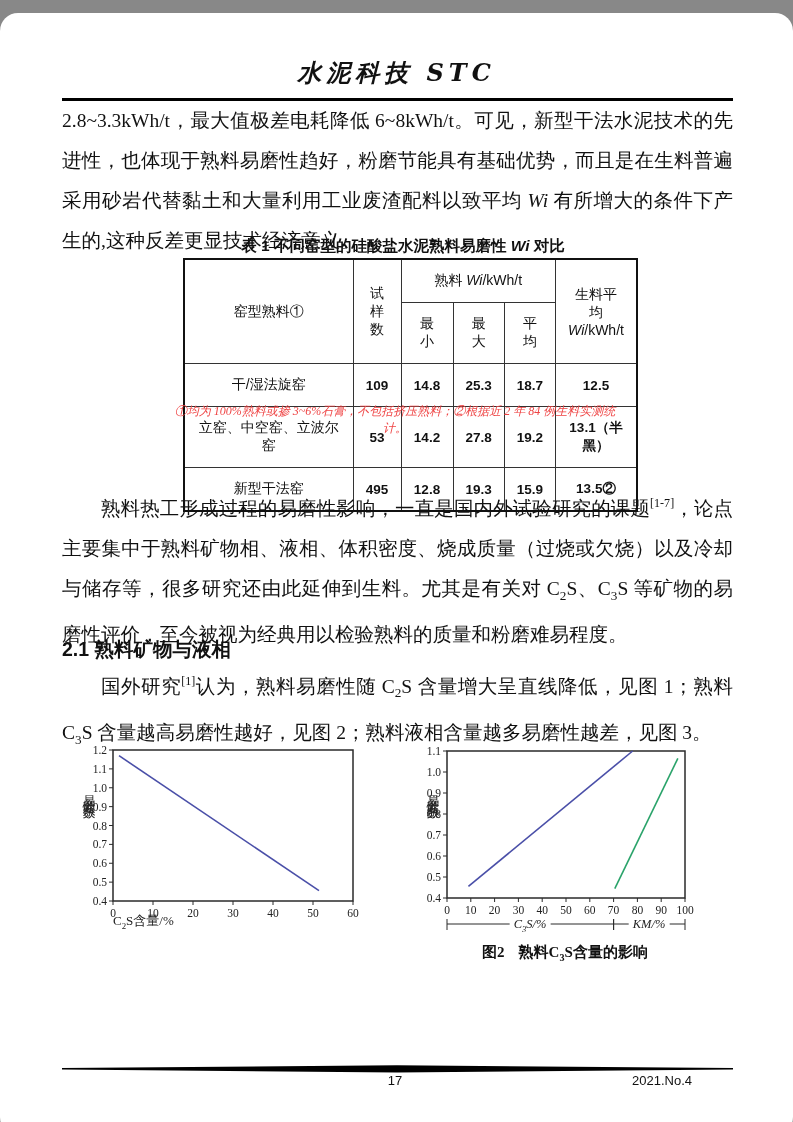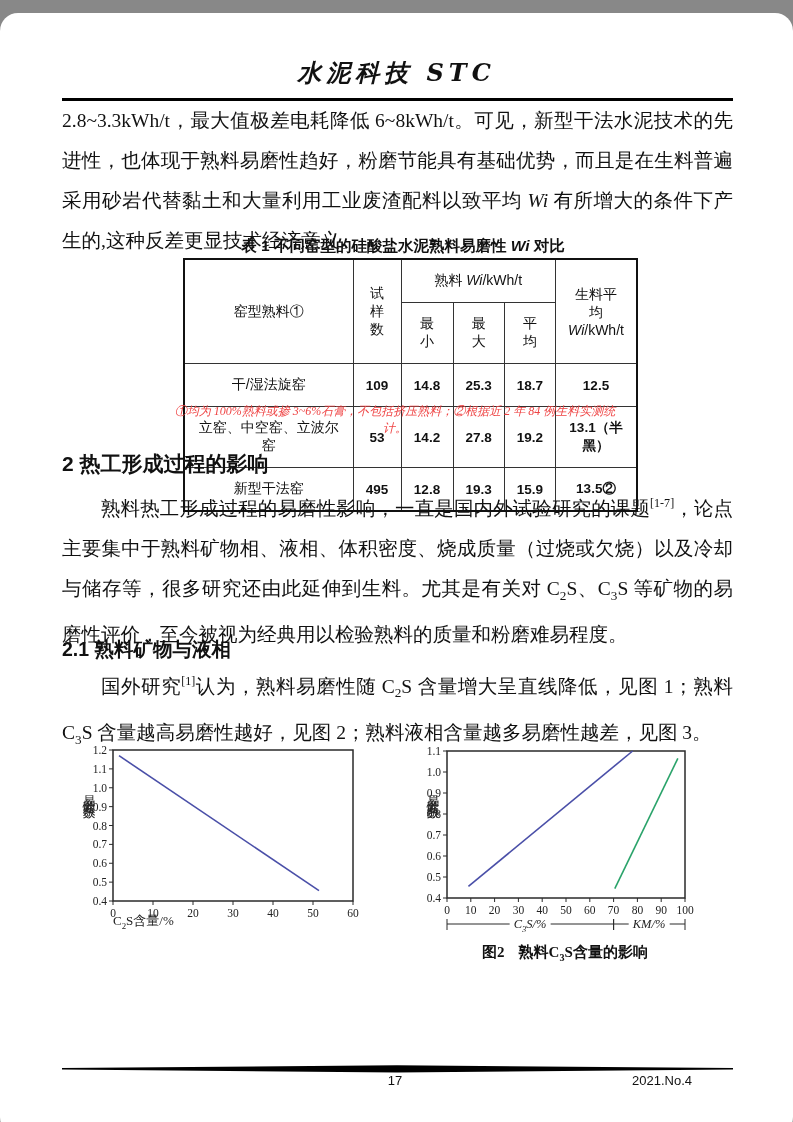--- a/index.html
+++ b/index.html
@@ -90,21 +90,20 @@
       <td class="num">12.8</td>
       <td class="num">19.3</td>
       <td class="num">15.9</td>
       <td class="num">13.5②</td>
     </tr>
   </tbody>
     </table>
 
   <div class="abs footnote">①均为 100%熟料或掺 3~6%石膏，不包括挤压熟料；②根据近 2 年 84 例生料实测统计。</div>
 
-  <div class="abs sec-heading h2">2 热工形成过程的影响</div>
   <p class="abs para indent" style="top:470px;margin:0;"><span>熟料热工形成过程的易磨性影响，一直是国内外试验研究的课题</span><span class="sup">[1-7]</span><span>，论点主要集中于熟料矿物相、液相、体积密度、烧成质量（过烧或欠烧）以及冷却与储存等，很多研究还由此延伸到生料。尤其是有关对 C</span><span class="sub">2</span><span>S、C</span><span class="sub">3</span><span>S 等矿物的易磨性评价，至今被视为经典用以检验熟料的质量和粉磨难易程度。</span></p>
 
   <div class="abs sec-heading h21">2.1 熟料矿物与液相</div>
   <p class="abs para indent" style="top:648px;margin:0;"><span>国外研究</span><span class="sup">[1]</span><span>认为，熟料易磨性随 C</span><span class="sub">2</span><span>S 含量增大呈直线降低，见图 1；熟料 C</span><span class="sub">3</span><span>S 含量越高易磨性越好，见图 2；熟料液相含量越多易磨性越差，见图 3。</span></p>
 
   <svg class="chart-svg" style="left:62px;top:726px;" width="320" height="200">
       <rect x="51" y="11" width="240" height="151" fill="none" stroke="#2a2a2a" stroke-width="1.5"></rect>
       <line x1="51" y1="162" x2="51" y2="166" stroke="#2a2a2a" stroke-width="1"></line>
       <text x="51" y="178" text-anchor="middle" font-size="11.5" fill="#222" font-family="Liberation Serif, serif">0</text>
       <line x1="91" y1="162" x2="91" y2="166" stroke="#2a2a2a" stroke-width="1"></line>

